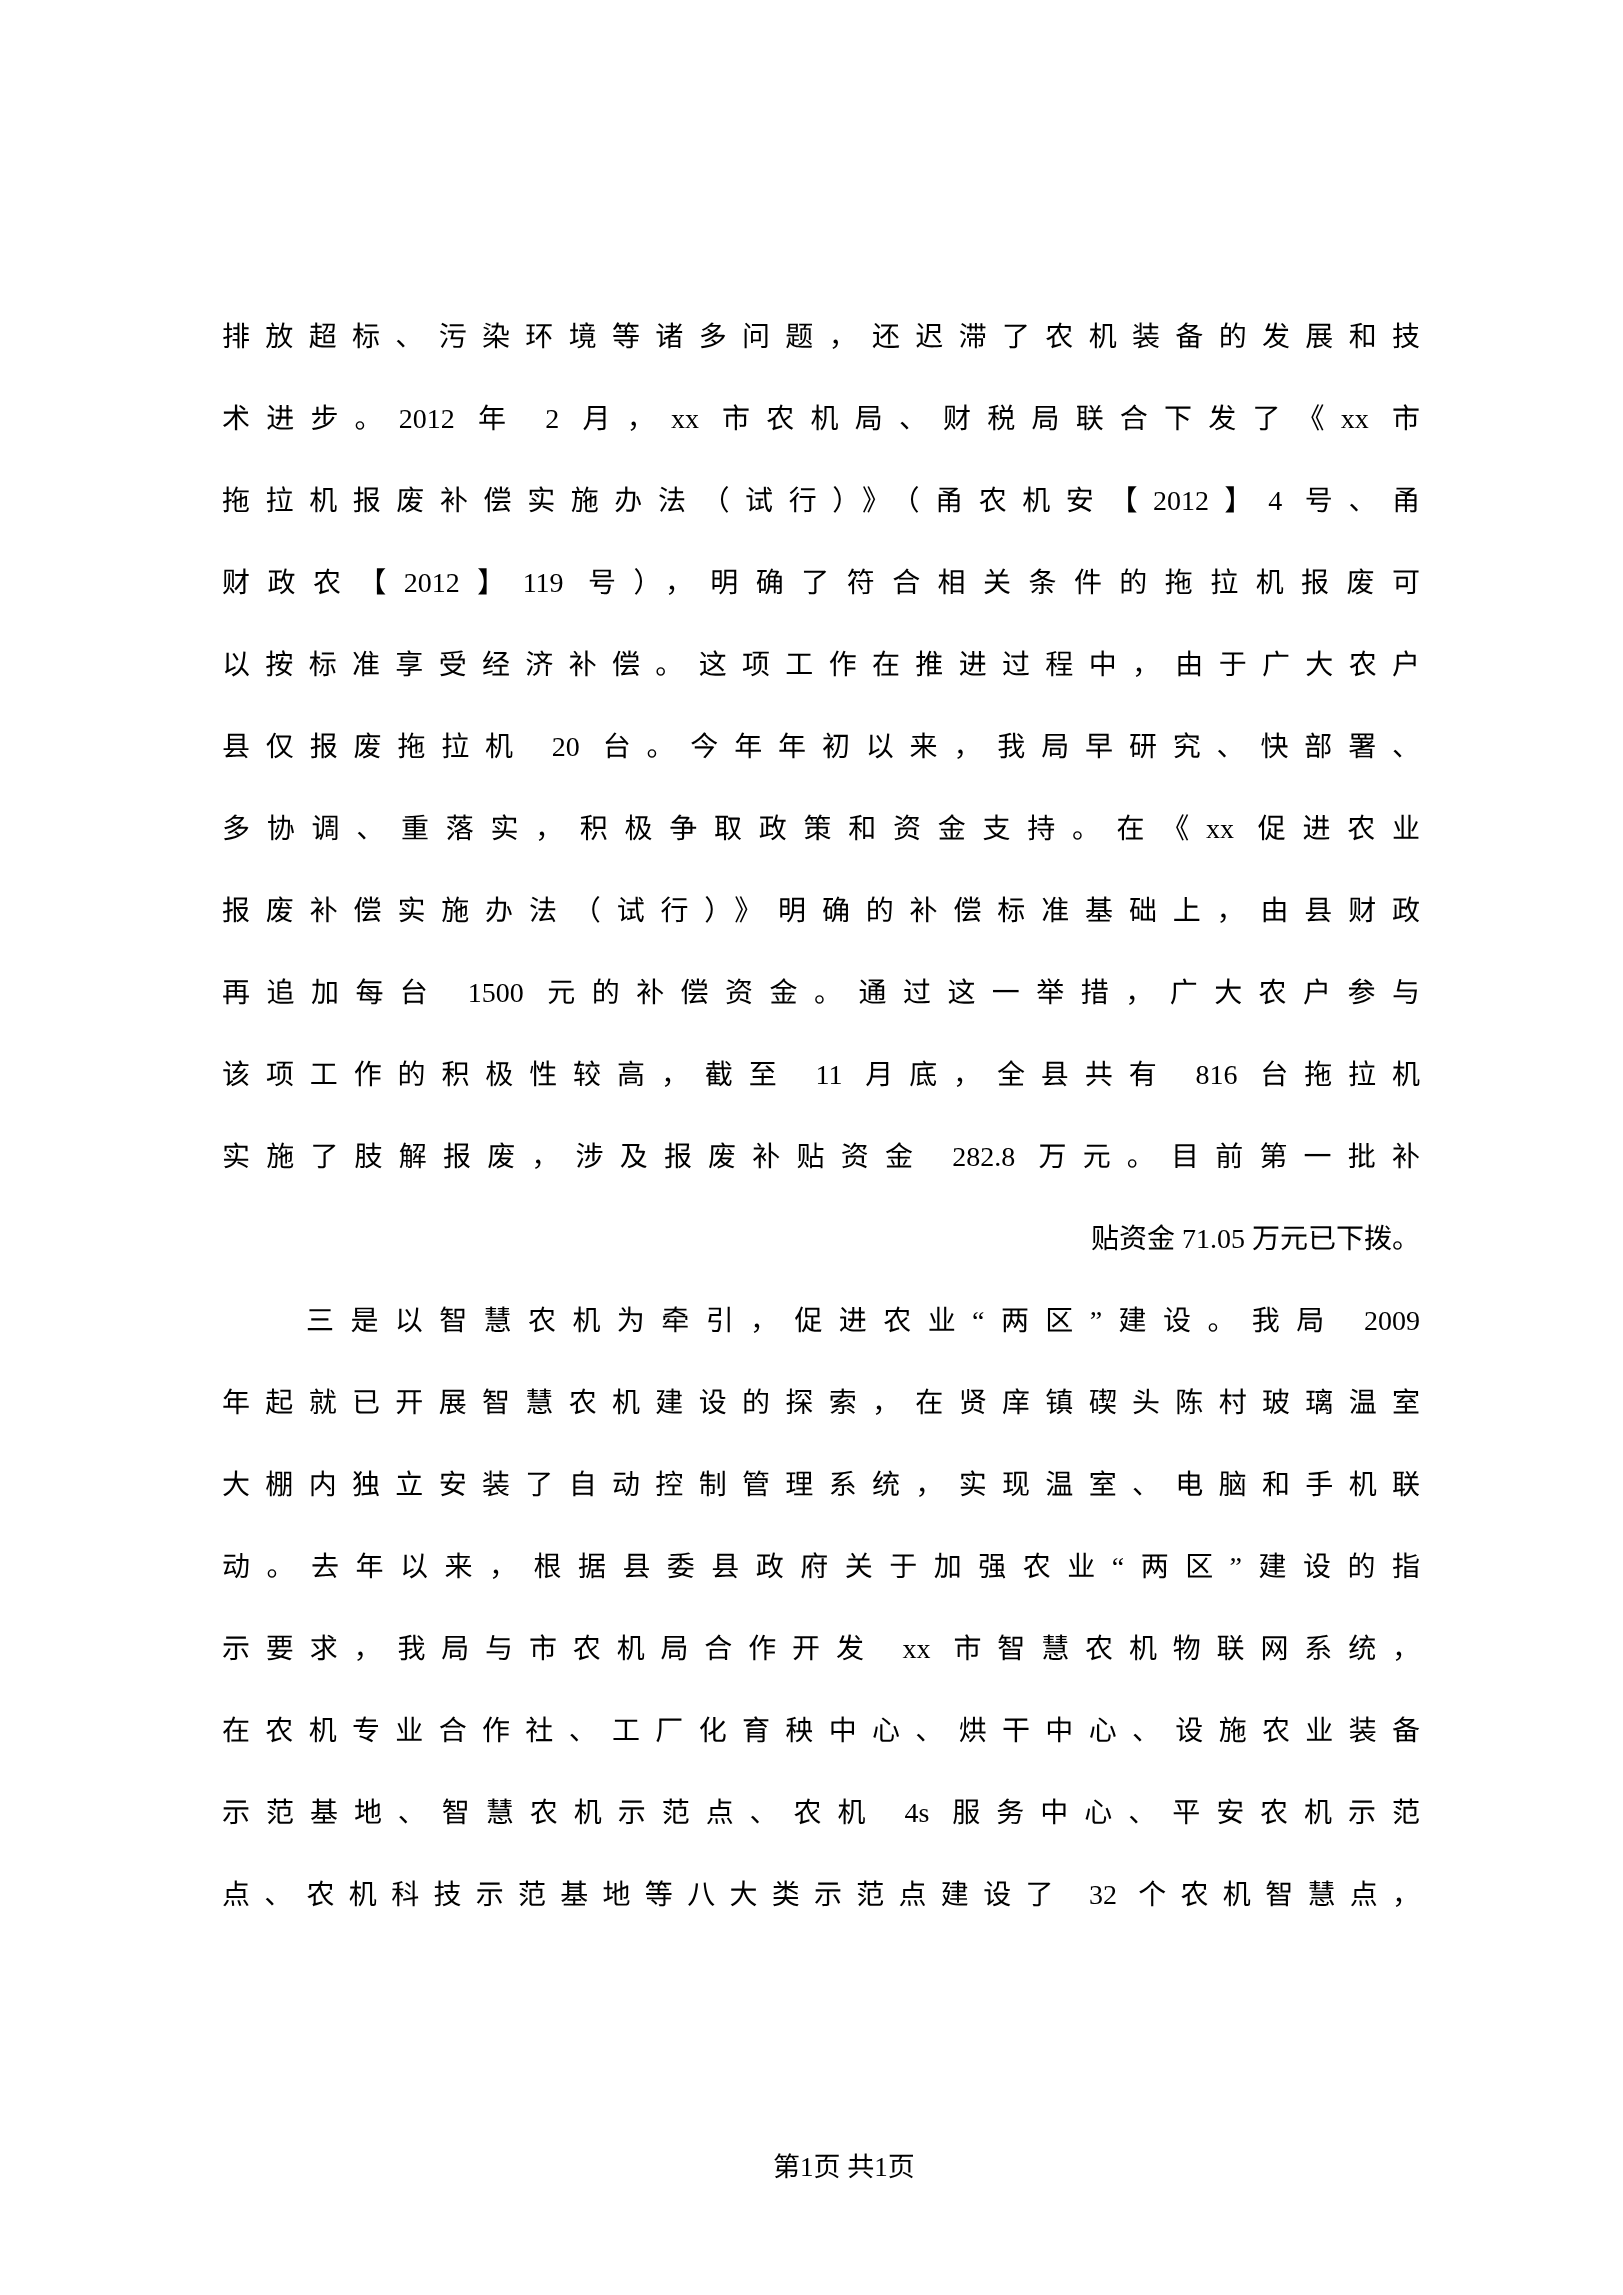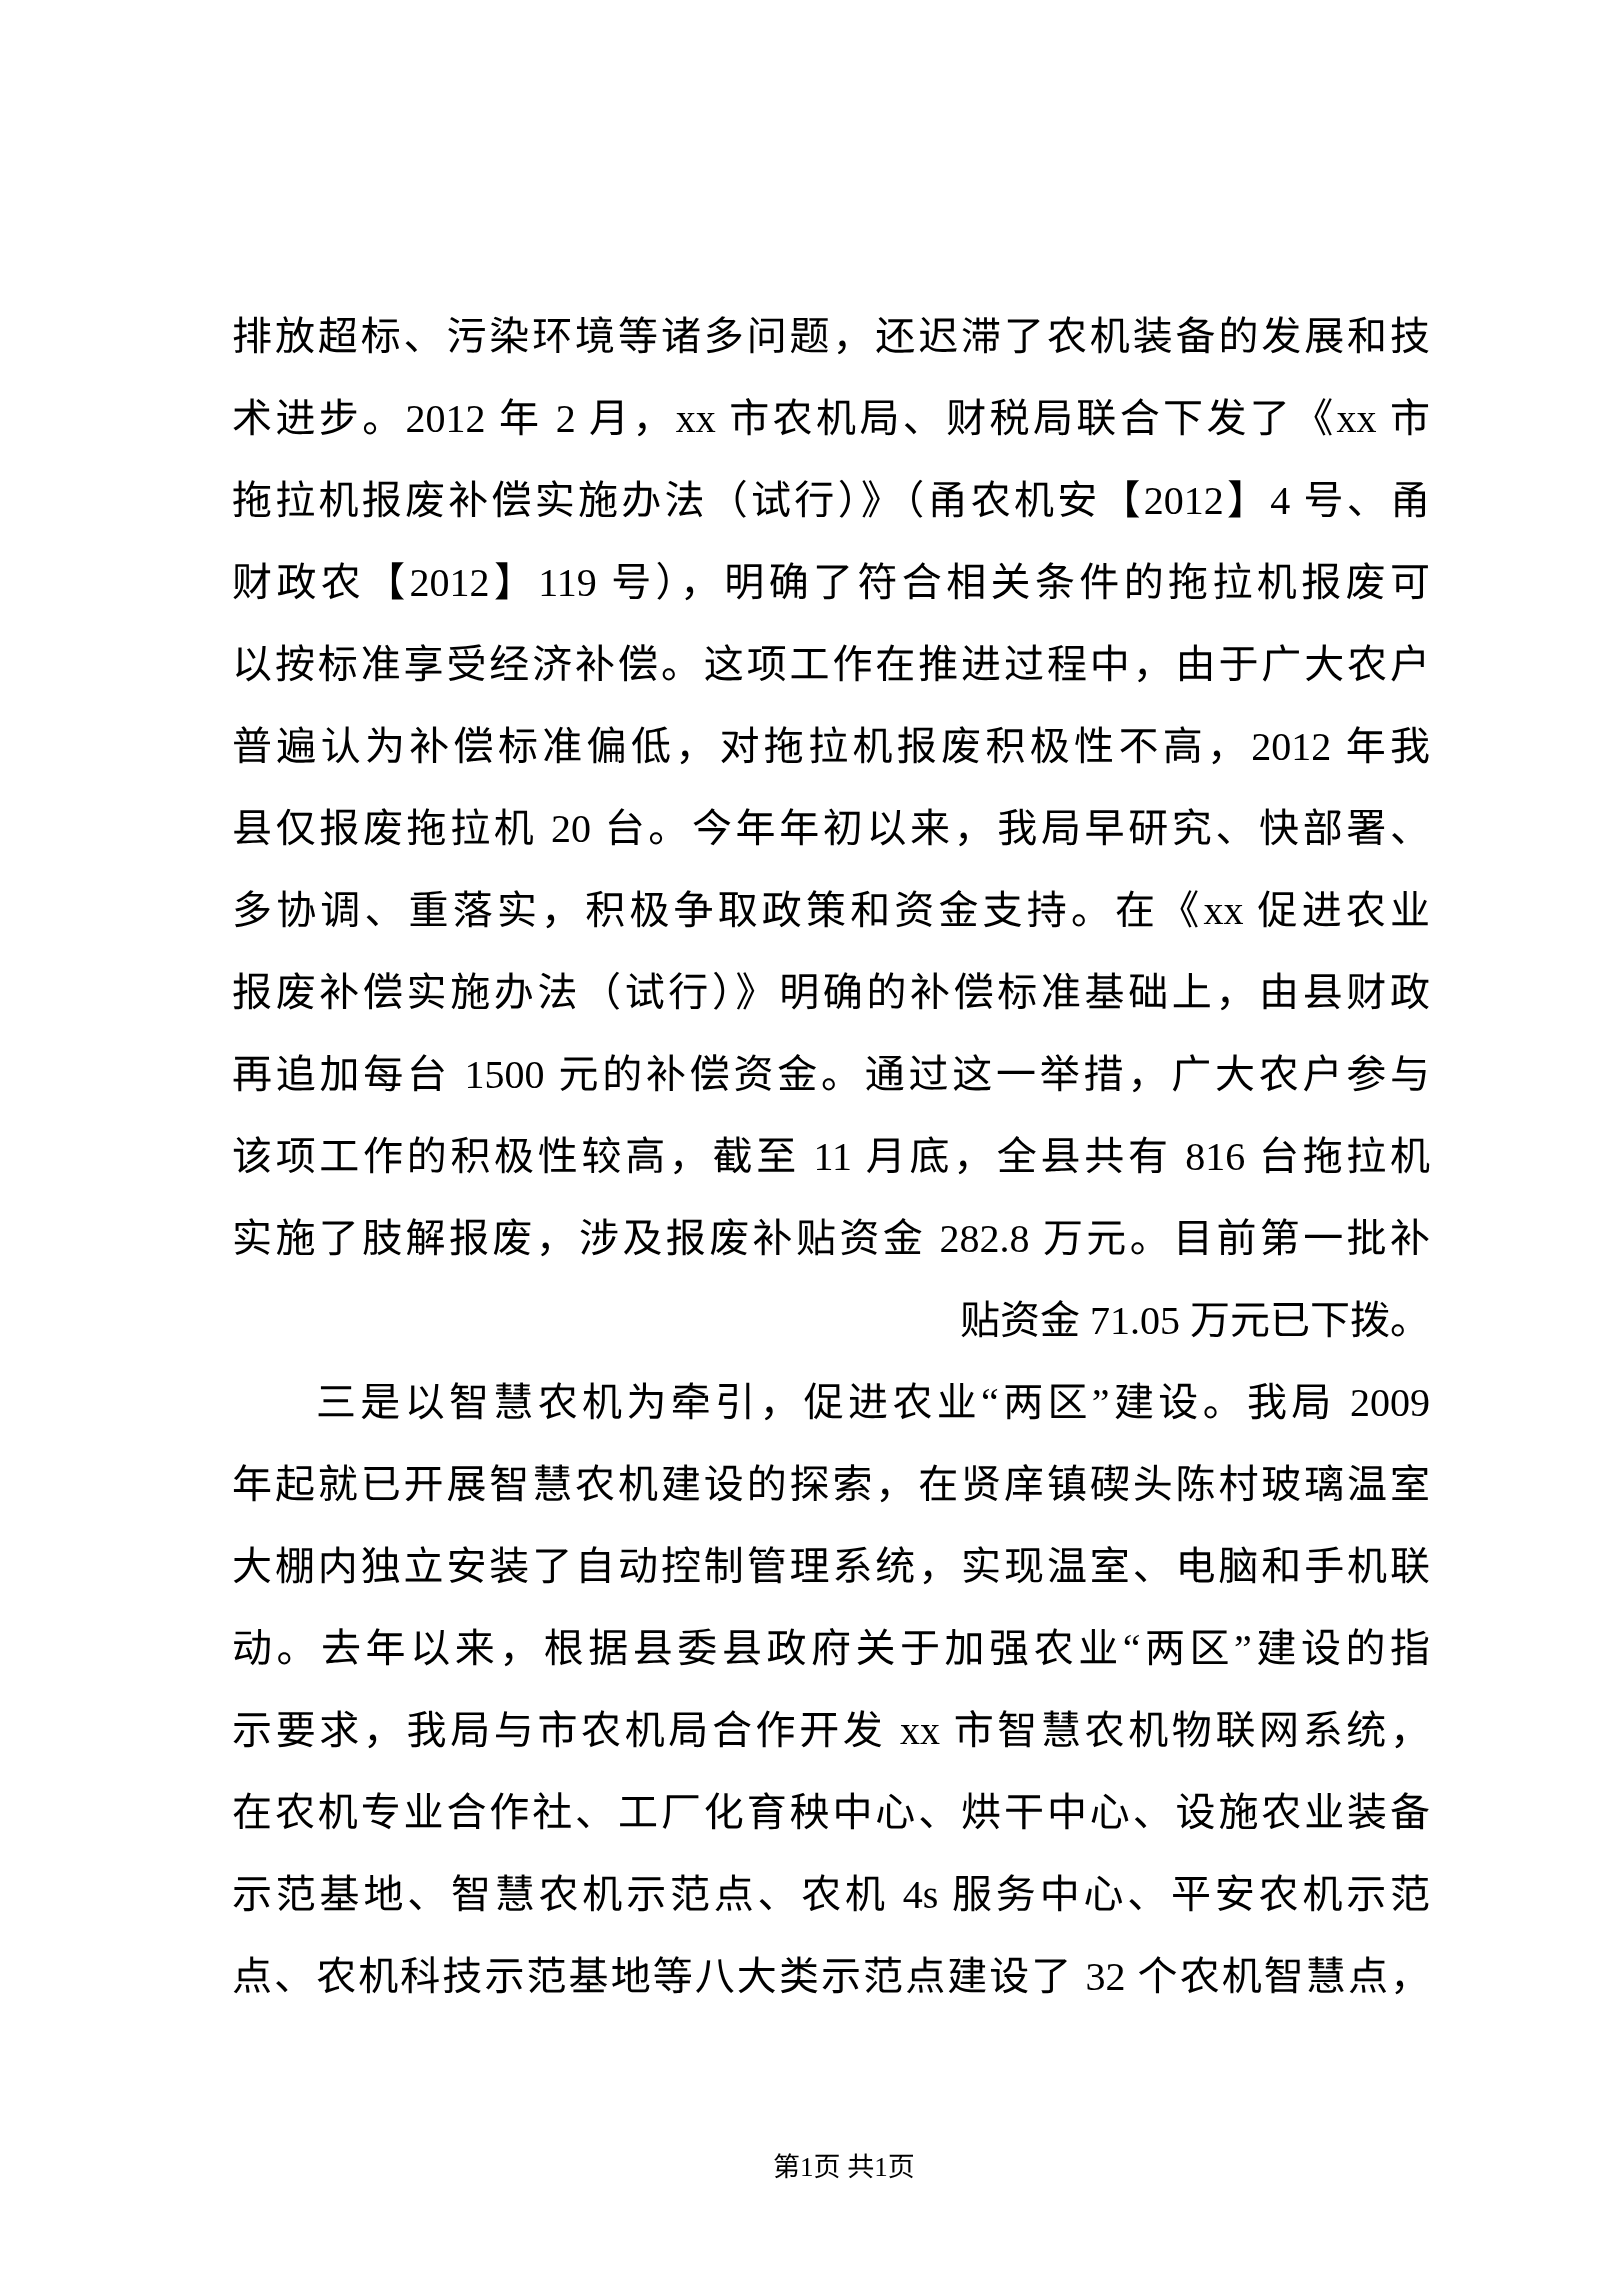--- a/index.html
+++ b/index.html
@@ -15,23 +15,22 @@
   .page {
     position: absolute;
     inset: 0;
     background: #ffffff;
   }
   .body-text {
     position: absolute;
     left: 222px;
     top: 296px;
     width: 1198px;
-    font-size: 40px;
+    font-size: 28px;
     letter-spacing: 0;
-    margin-left: 10px;
   }
   .line {
     height: 82px;
     line-height: 82px;
     overflow: hidden;
     text-align: right;
     white-space: normal;
   }
   .line.justify {
     text-align: justify;
@@ -53,21 +52,20 @@
 </head>
 <body>
 
 <div class="page">
   <div class="body-text">
       <div class="line justify">排放超标、污染环境等诸多问题，还迟滞了农机装备的发展和技</div>
       <div class="line justify">术进步。2012 年 2 月，xx 市农机局、财税局联合下发了《xx 市</div>
       <div class="line justify">拖拉机报废补偿实施办法（试行）》（甬农机安【2012】4 号、甬</div>
       <div class="line justify">财政农【2012】119 号），明确了符合相关条件的拖拉机报废可</div>
       <div class="line justify">以按标准享受经济补偿。这项工作在推进过程中，由于广大农户</div>
-      <div class="line justify">普遍认为补偿标准偏低，对拖拉机报废积极性不高，2012 年我</div>
       <div class="line justify">县仅报废拖拉机 20 台。今年年初以来，我局早研究、快部署、</div>
       <div class="line justify">多协调、重落实，积极争取政策和资金支持。在《xx 促进农业</div>
       <div class="line justify">报废补偿实施办法（试行）》明确的补偿标准基础上，由县财政</div>
       <div class="line justify">再追加每台 1500 元的补偿资金。通过这一举措，广大农户参与</div>
       <div class="line justify">该项工作的积极性较高，截至 11 月底，全县共有 816 台拖拉机</div>
       <div class="line justify">实施了肢解报废，涉及报废补贴资金 282.8 万元。目前第一批补</div>
       <div class="line">贴资金 71.05 万元已下拨。</div>
       <div class="line justify indent">三是以智慧农机为牵引，促进农业“两区”建设。我局 2009</div>
       <div class="line justify">年起就已开展智慧农机建设的探索，在贤庠镇碶头陈村玻璃温室</div>
       <div class="line justify">大棚内独立安装了自动控制管理系统，实现温室、电脑和手机联</div>

